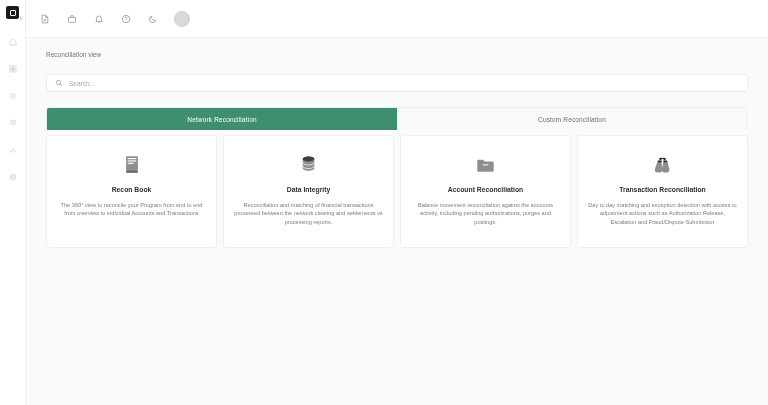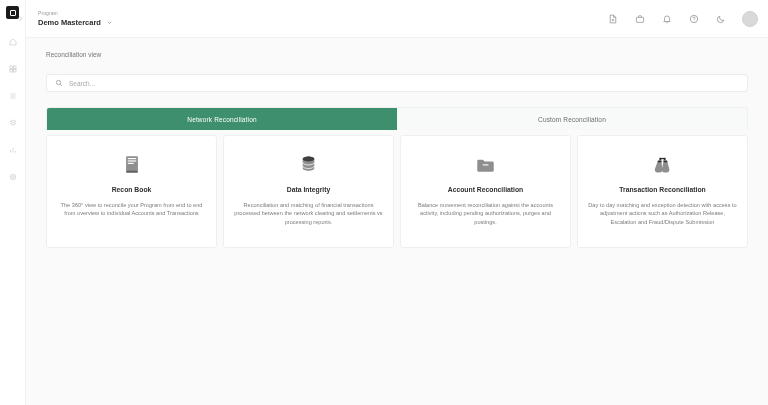--- a/index.html
+++ b/index.html
@@ -203,31 +203,20 @@
     <span>
       <svg width="7" height="7" viewBox="0 0 16 16" fill="none" stroke="currentColor" stroke-width="1.8">
           <path d="M6 3l5 5-5 5"></path>
         </svg>
     </span>
   </div>
 
   <div class="main">
 
     <header class="topbar">
-      <div class="program-block">
-        <div class="program-label">Program</div>
-        <div class="program-value-row">
-          <span class="program-value">Demo Mastercard</span>
-          <span class="chev">
-            <svg width="7" height="7" viewBox="0 0 16 16" fill="none" stroke="currentColor" stroke-width="1.7">
-                <path d="M4 6.5l4 4 4-4"></path>
-              </svg>
-          </span>
-        </div>
-      </div>
 
       <div class="topbar-actions">
         <div class="tb-icon">
           <span>
             <svg width="10" height="10" viewBox="0 0 18 18" fill="none" stroke="currentColor" stroke-width="1.3">
                 <path d="M4 2h6l4 4v10H4z"></path>
                 <path d="M10 2v4h4"></path>
                 <path d="M9 9v4M7 11h4"></path>
               </svg>
           </span>

